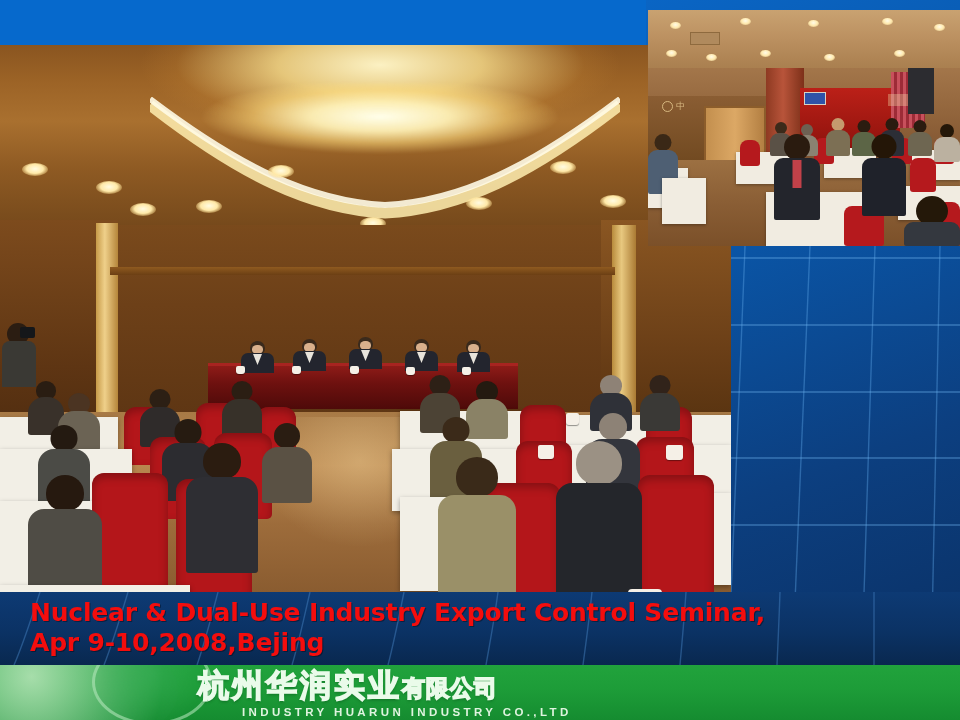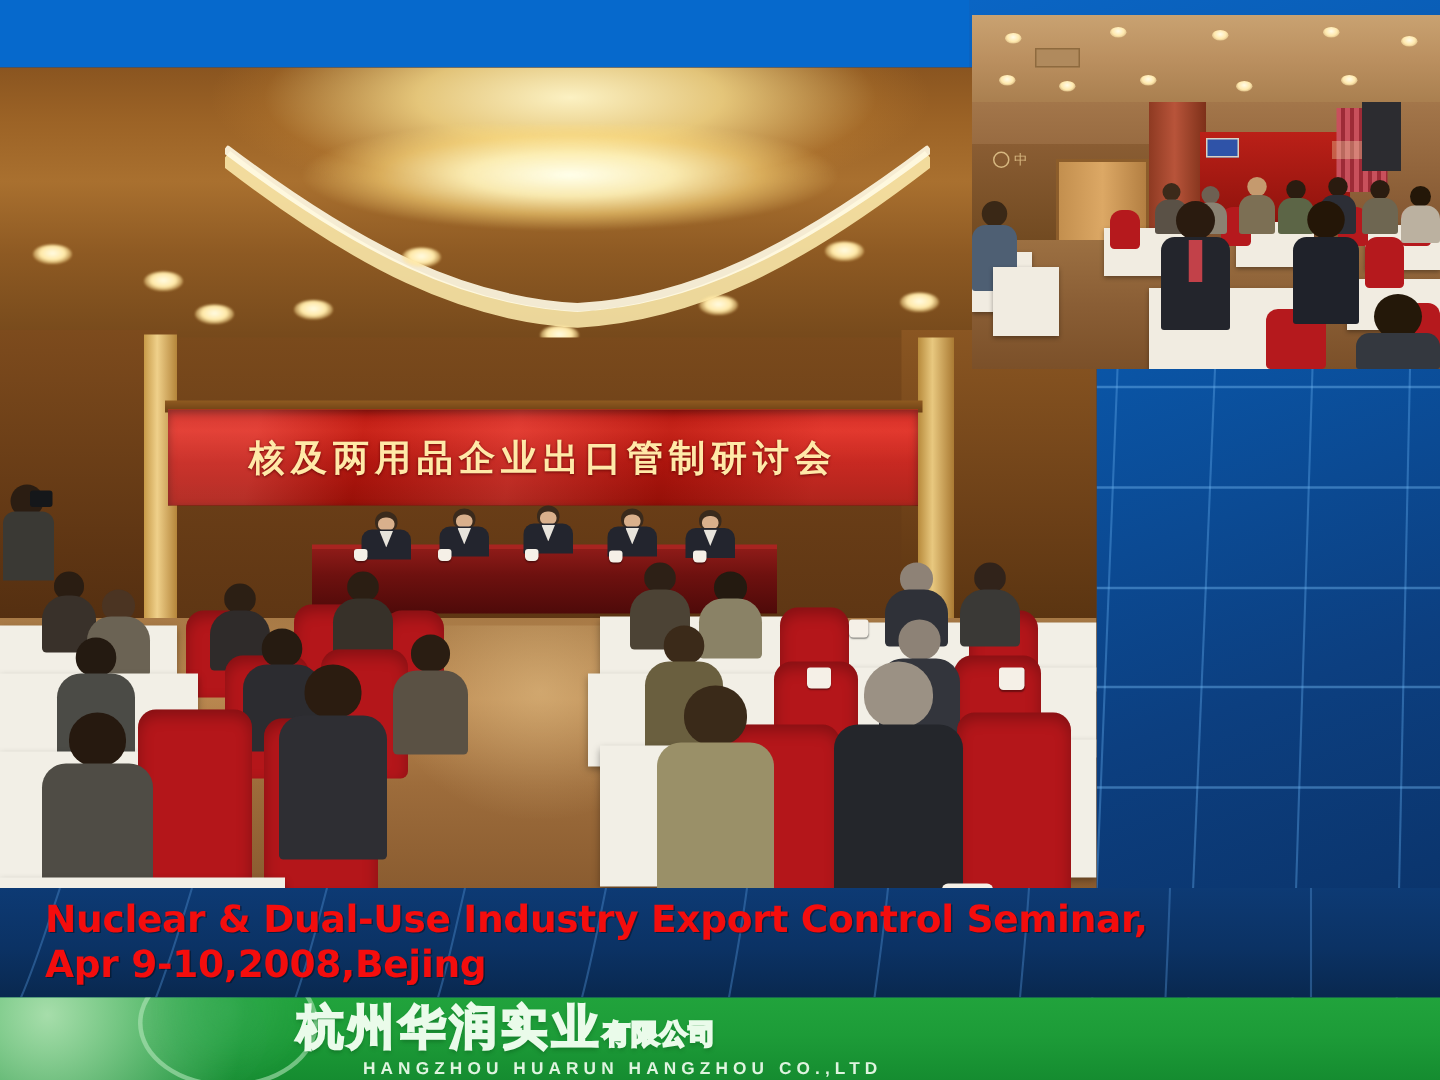--- a/index.html
+++ b/index.html
@@ -268,21 +268,21 @@
     position:absolute; left:198px; top:4px; z-index:4; text-align:left;
   }
   .fl-cn {
     font-size:31px; font-weight:bold; letter-spacing:3px; line-height:33px;
     color:#25ad42;
     -webkit-text-stroke:1.6px #eafbea;
     font-family:"DejaVu Sans", sans-serif;
     text-shadow:0 2px 3px rgba(0,60,15,.4);
     white-space:nowrap;
   }
-  .fl-cn .small { font-size:18px; letter-spacing:1px; }
+  .fl-cn .small { font-size:23px; letter-spacing:1px; }
   .fl-en {
     margin-top:1px; padding-left:44px;
     font-size:11.5px; font-weight:bold; letter-spacing:3.4px;
     color:#dff4df;
     font-family:"Liberation Sans", sans-serif;
     white-space:nowrap;
   }
 </style>
 </head>
 <body>
@@ -328,23 +328,20 @@
     <div class="downlight" style="left:466px; top:152px;"></div>
     <div class="downlight" style="left:664px; top:128px;"></div>
 
     <div class="ph-backwall"></div>
     <div class="ph-sidewall-l"></div>
     <div class="ph-sidewall-r"></div>
     <div class="ph-pillar-l"></div>
     <div class="ph-pillar-r"></div>
 
     <div class="banner-strip-top"></div>
-    <div class="banner">
-      <span class="banner-text">核及两用品企业出口管制研讨会</span>
-    </div>
 
     <div class="head-table"></div>
     <div class="panelist" style="left:240px; top:296px;">
       <div class="head"></div>
         <div class="face"></div>
         <div class="body"></div>
         <div class="shirt"></div>
     </div>
     <div class="panelist" style="left:292px; top:294px;">
       <div class="head"></div>
@@ -602,17 +599,17 @@
     </svg>
     <div class="title-text">Nuclear &amp; Dual-Use Industry Export Control Seminar,
 Apr 9-10,2008,Bejing</div>
   </div>
 
   <div class="footer">
     <div class="footer-globe"></div>
     <div class="footer-globe2"></div>
     <div class="footer-logo">
       <div class="fl-cn"><span>杭州华润实业</span><span class="small">有限公司</span></div>
-      <div class="fl-en">HANGZHOU  HUARUN  HANGZHOU  CO.,LTD</div>
+      <div class="fl-en">INDUSTRY  HUARUN  INDUSTRY  CO.,LTD</div>
     </div>
   </div>
 
 </div>
 
 </body></html>

